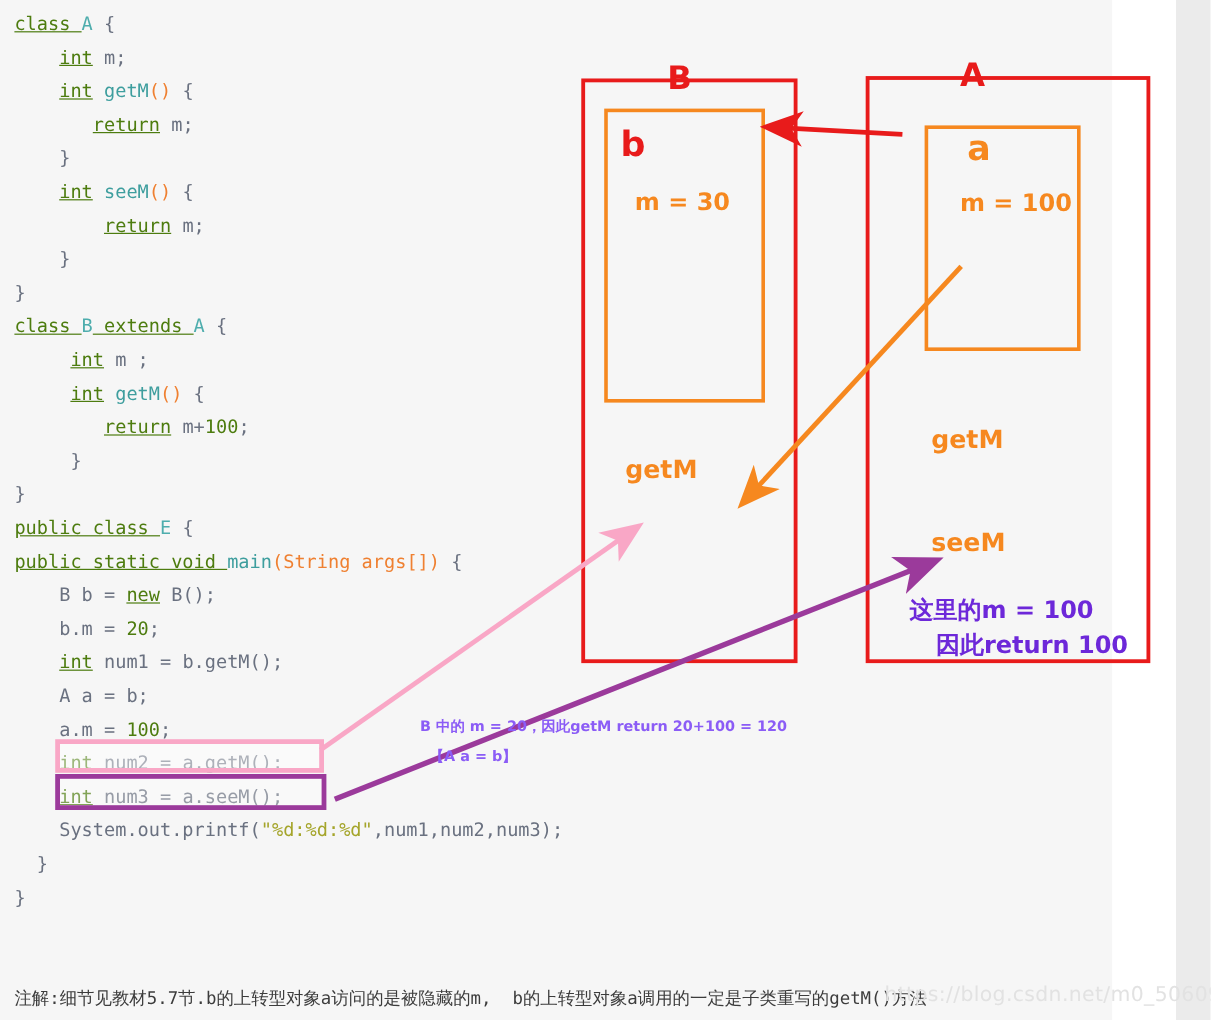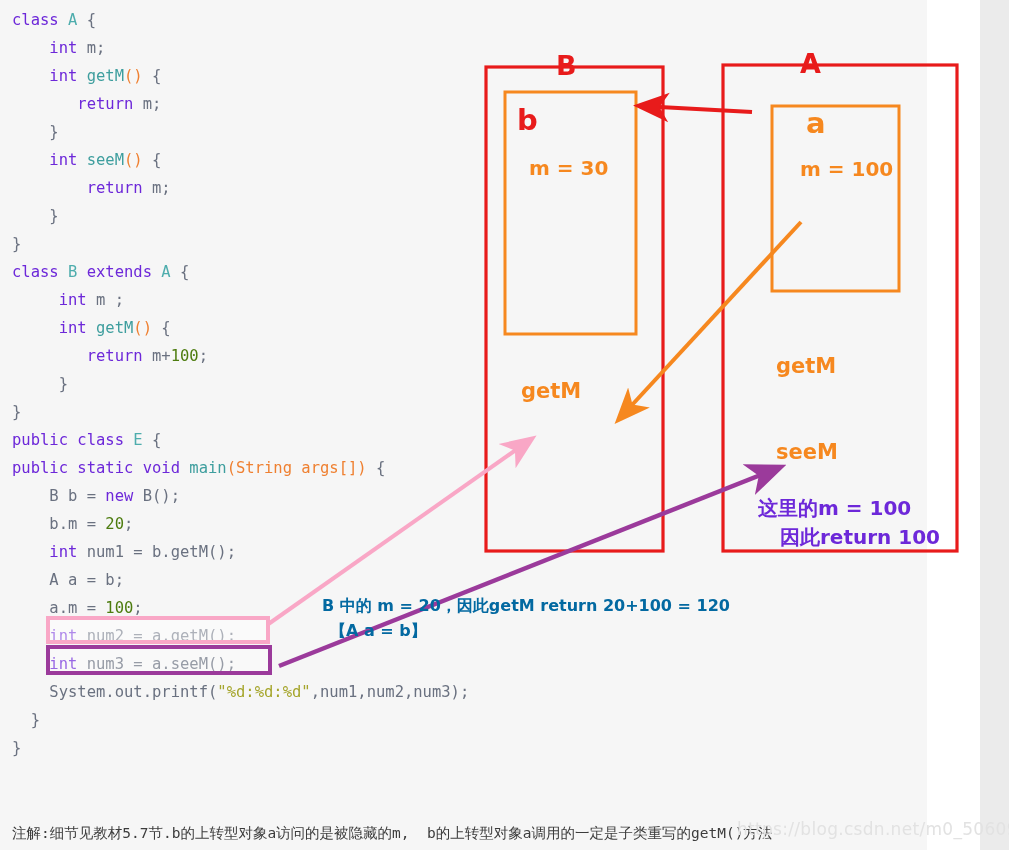--- a/index.html
+++ b/index.html
@@ -41,21 +41,21 @@
     width: 927px;
     padding: 6px 0 0 12px;
     box-sizing: border-box;
     font-family: "DejaVu Sans Mono", monospace;
     font-size: 15.5px;
     line-height: 28px;
     color: #5c6370;
     white-space: pre;
   }
   .code .ln { display: block; height: 28px; }
-  .kw  { color: #6d28d9; }
+  .kw  { color: #4d7c0f; text-decoration: underline; }
   .cls { color: #4eadad; }
   .fn  { color: #3e9e9e; }
   .pn  { color: #ef8031; }
   .num { color: #4d7c0f; }
   .str { color: #a5a52b; }
   .id  { color: #6a7180; }
   .op  { color: #6a7180; }
 
   
   .note {
@@ -94,21 +94,21 @@
     font-family: "DejaVu Sans", sans-serif;
     font-weight: bold;
     white-space: pre;
   }
   .lbl-class { font-size: 27px; color: #e81b1b; }
   .lbl-b     { font-size: 29px; color: #e81b1b; }
   .lbl-a     { font-size: 29px; color: #f6881f; }
   .lbl-m     { font-size: 20px; color: #f6881f; }
   .lbl-meth  { font-size: 21px; color: #f6881f; }
   .lbl-purple{ font-size: 20px; color: #6d28d9; line-height: 29px; }
-  .lbl-pink  { font-size: 16px; color: #0369a1; line-height: 29px; }
+  .lbl-pink  { font-size: 12px; color: #8b5cf6; line-height: 29px; margin-left: 28px; }
 
   
   .hl-pink {
     position: absolute;
     left: 46px; top: 616px;
     width: 224px; height: 28px;
     border: 4px solid #f9a7c6;
     background: rgba(255,255,255,.45);
     box-sizing: border-box;
   }

